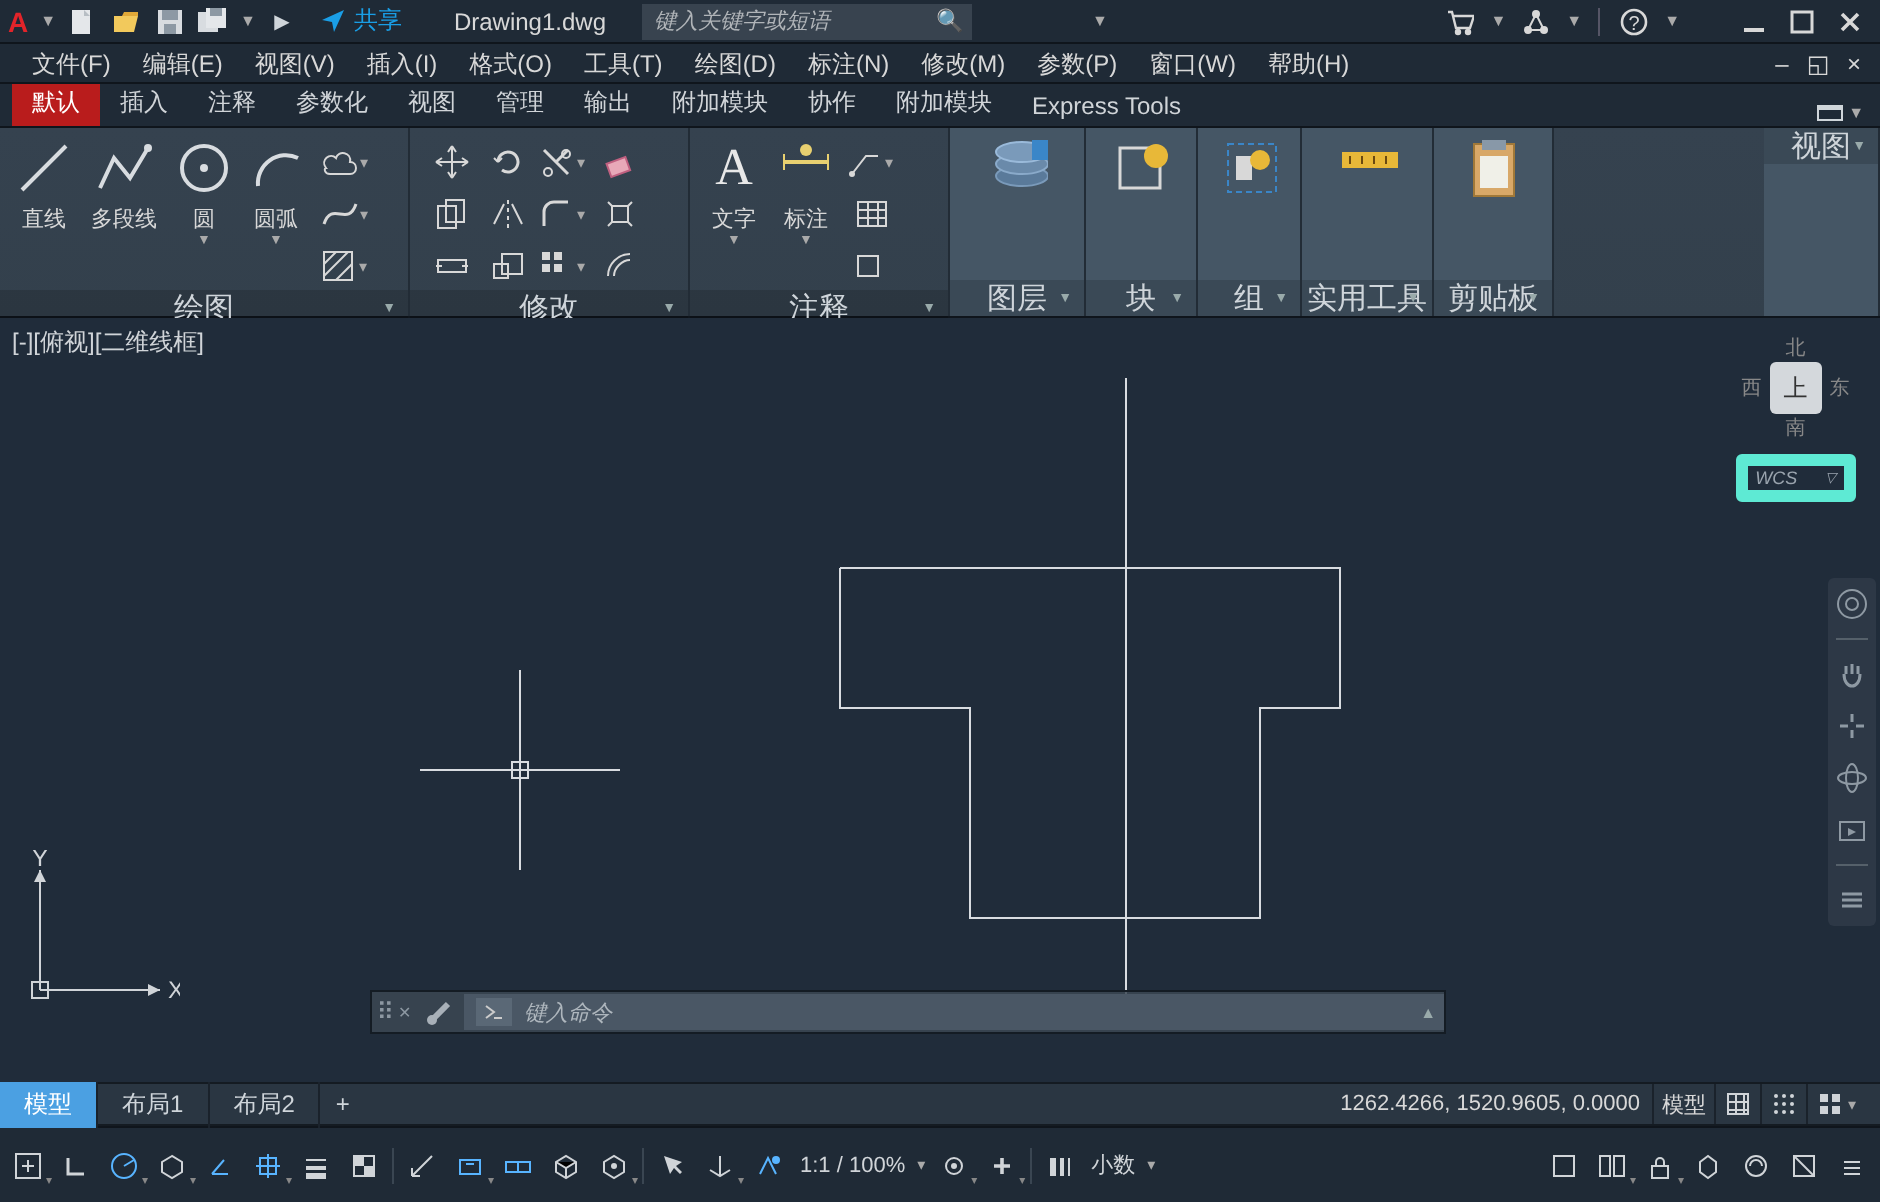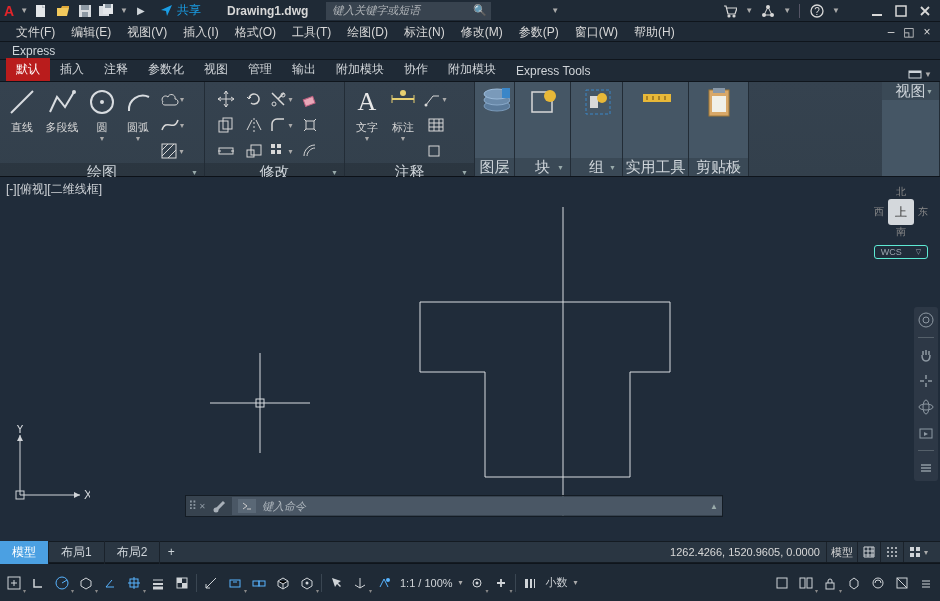--- a/index.html
+++ b/index.html
@@ -5,21 +5,21 @@
   * { margin:0; padding:0; box-sizing:border-box; font-family:"Microsoft YaHei","Segoe UI",sans-serif; user-select:none;}
   body { background:#000; width:940px; height:601px; overflow:hidden; font-size:12px; color:#d8d8d8;}
   .window { width:940px; height:601px; background:#1f2a36; display:flex; flex-direction:column; position:relative;}
 
   
   .titlebar { height:22px; background:#1f2a36; display:flex; align-items:center; padding-left:4px; border-bottom:1px solid #0f151c;}
   .logo { color:#e2242a; font-weight:bold; font-size:14px; margin-right:4px;}
   .qat-btn { width:20px; height:20px; color:#cfd5da; display:flex; align-items:center; justify-content:center; margin:0 1px; font-size:12px;}
   .share { color:#199ee6; font-size:12px; padding:0 8px; display:flex; align-items:center;}
   .share svg{margin-right:4px;}
-  .doc-name { color:#d8d8d8; padding:0 18px;font-weight:bold;}
+  .doc-name { color:#d8d8d8; padding:0 18px;}
   .search-box { background:#38434f; height:18px; width:165px; color:#b0b4b8; padding:0 6px; display:flex; align-items:center; font-style:italic; font-size:11px; position:relative;}
   .search-box::after { content:"🔍"; position:absolute; right:4px; font-style:normal; font-size:11px; color:#d8d8d8;}
   .login { display:flex; align-items:center; color:#c4b5fd; padding:0 8px;margin-top:40px;}
   .login svg{margin-right:4px;}
   .title-right { margin-left:auto; display:flex; align-items:center; gap:2px; padding-right:4px;}
   .title-right .ctrl { width:22px; height:20px; display:flex; align-items:center; justify-content:center; color:#d8d8d8;}
   .sep { width:1px; height:14px; background:#556; margin:0 4px;}
   .drop-caret { font-size:8px; color:#aaa; margin:0 2px;}
 
   
@@ -200,23 +200,20 @@
   <span class="mitem">参数(P)</span>
   <span class="mitem">窗口(W)</span>
   <span class="mitem">帮助(H)</span>
   <div class="docctrl">
     <span>–</span>
     <span>◱</span>
     <span>×</span>
   </div>
 </div>
 
-<div class="express-row">
-  <span>Express</span>
-</div>
 
 <div class="ribbon-tabs">
   <span class="rtab active">默认</span>
   <span class="rtab">插入</span>
   <span class="rtab">注释</span>
   <span class="rtab">参数化</span>
   <span class="rtab">视图</span>
   <span class="rtab">管理</span>
   <span class="rtab">输出</span>
   <span class="rtab">附加模块</span>
@@ -421,21 +418,21 @@
         <span class="sm">
               <svg width="18" height="18">
                 <rect x="2" y="4" width="10" height="10" fill="none" stroke="#d8d8d8"></rect>
               </svg>
             </span>
       </div>
     </div>
     <div class="panel-title dd">注释</div>
   </div>
 
-  <div class="panel alt" style="width:40px">
+  <div class="panel alt" style="width:68px">
     <div class="panel-body" style="justify-content:center">
       <div class="big-btn single">
         <div class="ico">
               <svg width="34" height="32">
                 <ellipse cx="17" cy="20" rx="13" ry="5" fill="#5a7a9a" stroke="#7a9aba"></ellipse>
                 <ellipse cx="17" cy="14" rx="13" ry="5" fill="#6a8aaa" stroke="#8aaaca"></ellipse>
                 <ellipse cx="17" cy="8" rx="13" ry="5" fill="#7a9aba" stroke="#9abada"></ellipse>
                 <rect x="22" y="2" width="10" height="10" fill="#3a86c8"></rect>
               </svg>
             </div>
@@ -519,21 +516,21 @@
   <span class="view-label">[-][俯视][二维线框]</span>
 
   <div class="navcube">
     <div>北</div>
     <div style="display:flex;align-items:center;justify-content:center;gap:4px">
       <span>西</span>
       <span style="width:26px;height:26px;background:#d4d8dc;color:#333;display:flex;align-items:center;justify-content:center;border-radius:3px;font-size:12px;">上</span>
       <span>东</span>
     </div>
     <div>南</div>
-    <div style="margin-top:6px;border:1px solid #5eead4;border-radius:3px;padding:1px 4px;font-size:9px;color:#9aa4ae;display:flex;align-items:center;justify-content:center;gap:14px;">
+    <div style="margin-top:6px;border:6px solid #5eead4;border-radius:3px;padding:1px 4px;font-size:9px;color:#9aa4ae;display:flex;align-items:center;justify-content:center;gap:14px;font-style:italic;">
           <span>WCS</span>
           <span style="font-size:7px">▽</span>
         </div>
   </div>
 
   <div class="navbar-r">
     <span class="nb">
           <svg width="16" height="16">
             <circle cx="8" cy="8" r="7" fill="none" stroke="#8e99a3"></circle>
             <circle cx="8" cy="8" r="3" fill="none" stroke="#8e99a3"></circle>

